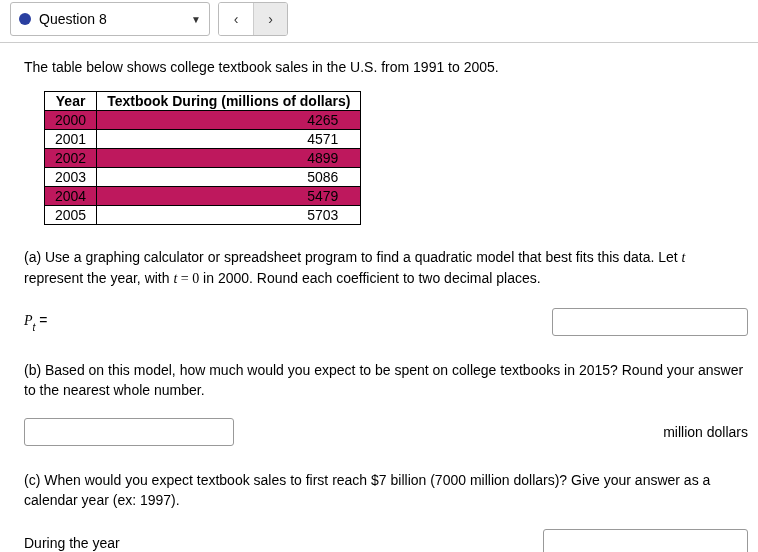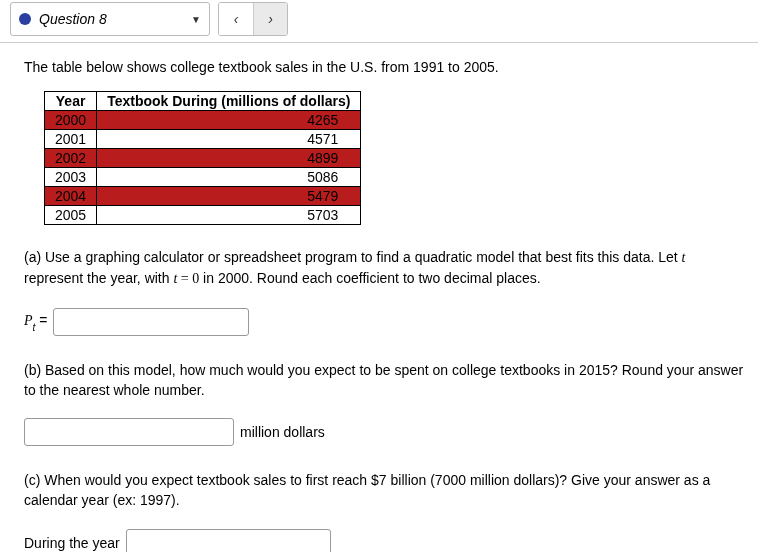--- a/index.html
+++ b/index.html
@@ -11,21 +11,20 @@
     color: #000;
     background: #fff;
     width: 758px;
   }
   .toolbar {
     display: flex;
     align-items: center;
     padding: 2px 10px 6px 10px;
     border-bottom: 1px solid #ccc;
     gap: 8px;
-    font-style: italic;
   }
   .question-select {
     border: 1px solid #bbb;
     border-radius: 3px;
     height: 34px;
     width: 200px;
     display: flex;
     align-items: center;
     padding: 0 8px;
     position: relative;
@@ -72,23 +71,23 @@
     margin: 0 0 22px 20px;
   }
   table.data th, table.data td {
     border: 1px solid #000;
     padding: 1px 10px;
     font-size: 14px;
   }
   table.data th { font-weight: bold; background: #fff; text-align: center; }
   table.data td.year { text-align: center; }
   table.data td.val { text-align: right; padding-right: 22px; }
-  table.data tr.shade td { background: #b91c1c; }
+  table.data tr.shade td { background: #be185d; }
   .part { margin: 10px 0 18px 0; line-height: 1.45; max-width: 720px; }
-  .answer-row { margin: 10px 0 24px 0; display: flex; align-items: center; gap: 6px; }
+  .answer-row { margin: 10px 0 24px 0; display: flex; align-items: center; gap: 6px; justify-content: space-between; }
   .math-var { font-style: italic; font-family: Georgia, serif; }
   .sub { font-size: 10px; font-style: italic; vertical-align: sub; position: relative; top: 2px; }
   .answer-input {
     border: 1px solid #999;
     border-radius: 3px;
     height: 28px;
     padding: 2px 6px;
     font-size: 14px;
   }
   .answer-input.wide { width: 196px; }

